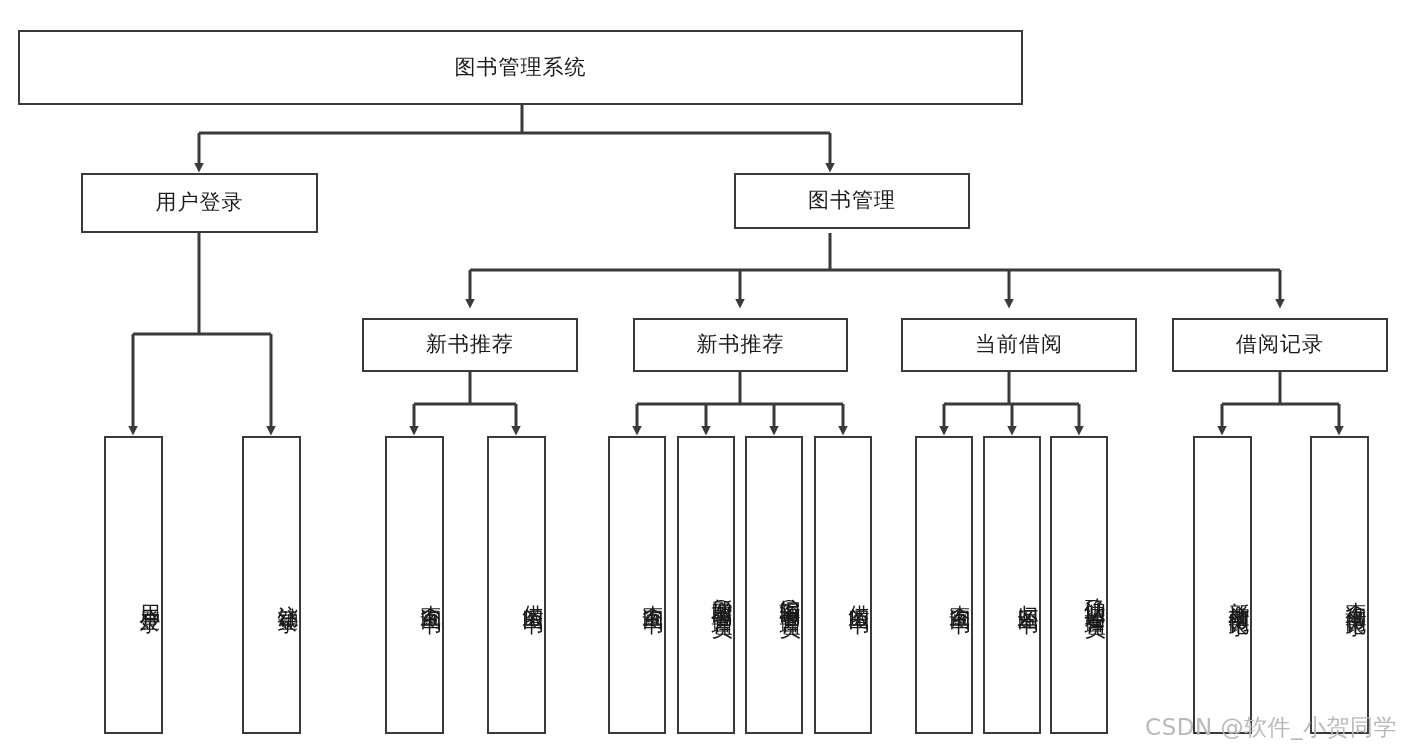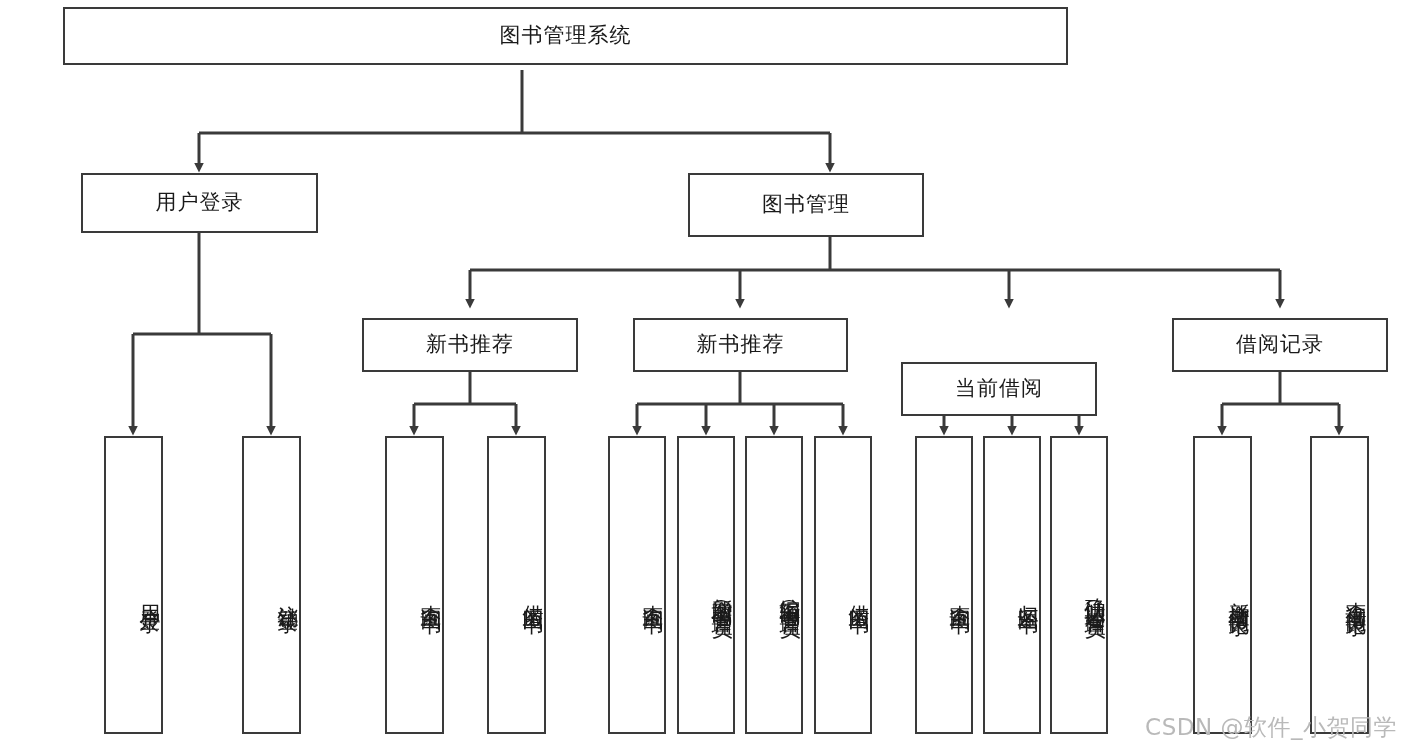--- a/index.html
+++ b/index.html
@@ -110,38 +110,38 @@
       <path d="M1012,404 L1012,427" marker-end="url(#arrow)"></path>
       <path d="M1079,404 L1079,427" marker-end="url(#arrow)"></path>
 
       <path d="M1280,372 L1280,404"></path>
       <path d="M1222,404 L1339,404"></path>
       <path d="M1222,404 L1222,427" marker-end="url(#arrow)"></path>
       <path d="M1339,404 L1339,427" marker-end="url(#arrow)"></path>
     </g>
   </svg>
 
-  <div class="node horiz" style="left:18px; top:7px; width:1005px; height:58px;margin-left:45px;">
+  <div class="node horiz" style="left:18px; top:30px; width:1005px; height:75px;">
     <span class="node-label">图书管理系统</span>
   </div>
 
   <div class="node horiz" style="left:81px; top:173px; width:237px; height:60px;">
     <span class="node-label">用户登录</span>
   </div>
-  <div class="node horiz" style="left:688px; top:173px; width:236px; height:64px;">
+  <div class="node horiz" style="left:734px; top:173px; width:236px; height:56px;">
     <span class="node-label">图书管理</span>
   </div>
 
   <div class="node horiz" style="left:362px; top:318px; width:216px; height:54px;">
     <span class="node-label">新书推荐</span>
   </div>
   <div class="node horiz" style="left:633px; top:318px; width:215px; height:54px;">
     <span class="node-label">新书推荐</span>
   </div>
-  <div class="node horiz" style="left:901px; top:318px; width:196px; height:54px;margin-top:44px;">
+  <div class="node horiz" style="left:901px; top:318px; width:236px; height:54px;">
     <span class="node-label">当前借阅</span>
   </div>
   <div class="node horiz" style="left:1172px; top:318px; width:216px; height:54px;">
     <span class="node-label">借阅记录</span>
   </div>
 
   <div class="node vert" style="left:104px; top:436px; width:59px; height:298px;">
     <span class="node-label">用户登录</span>
   </div>
   <div class="node vert" style="left:242px; top:436px; width:59px; height:298px;">

